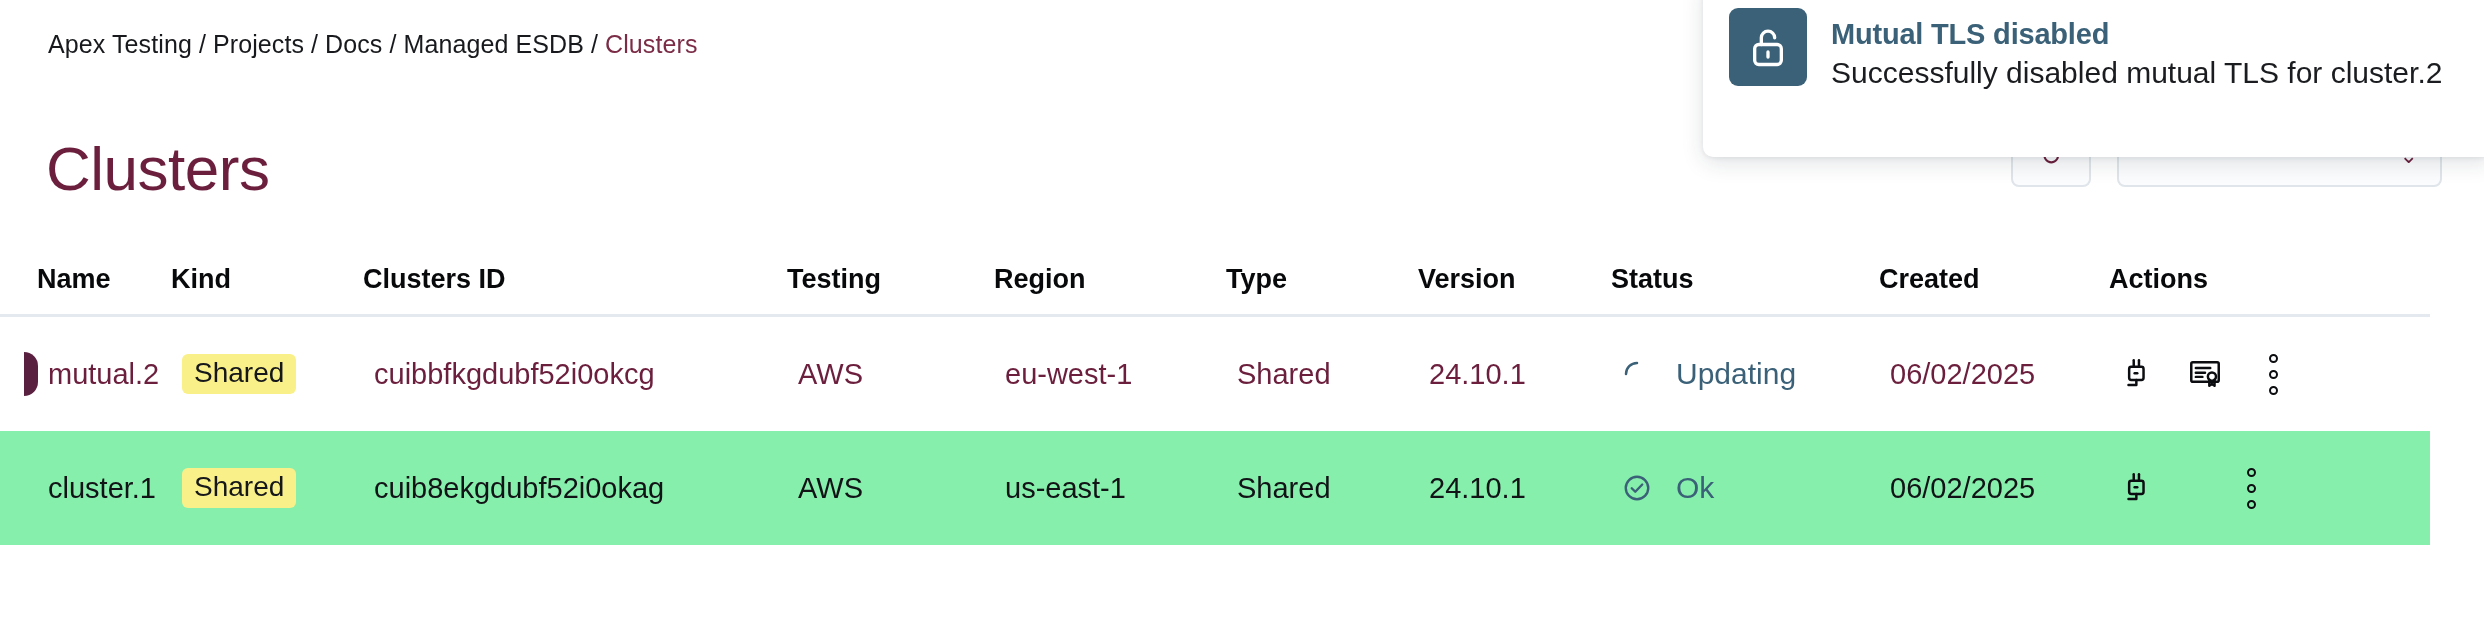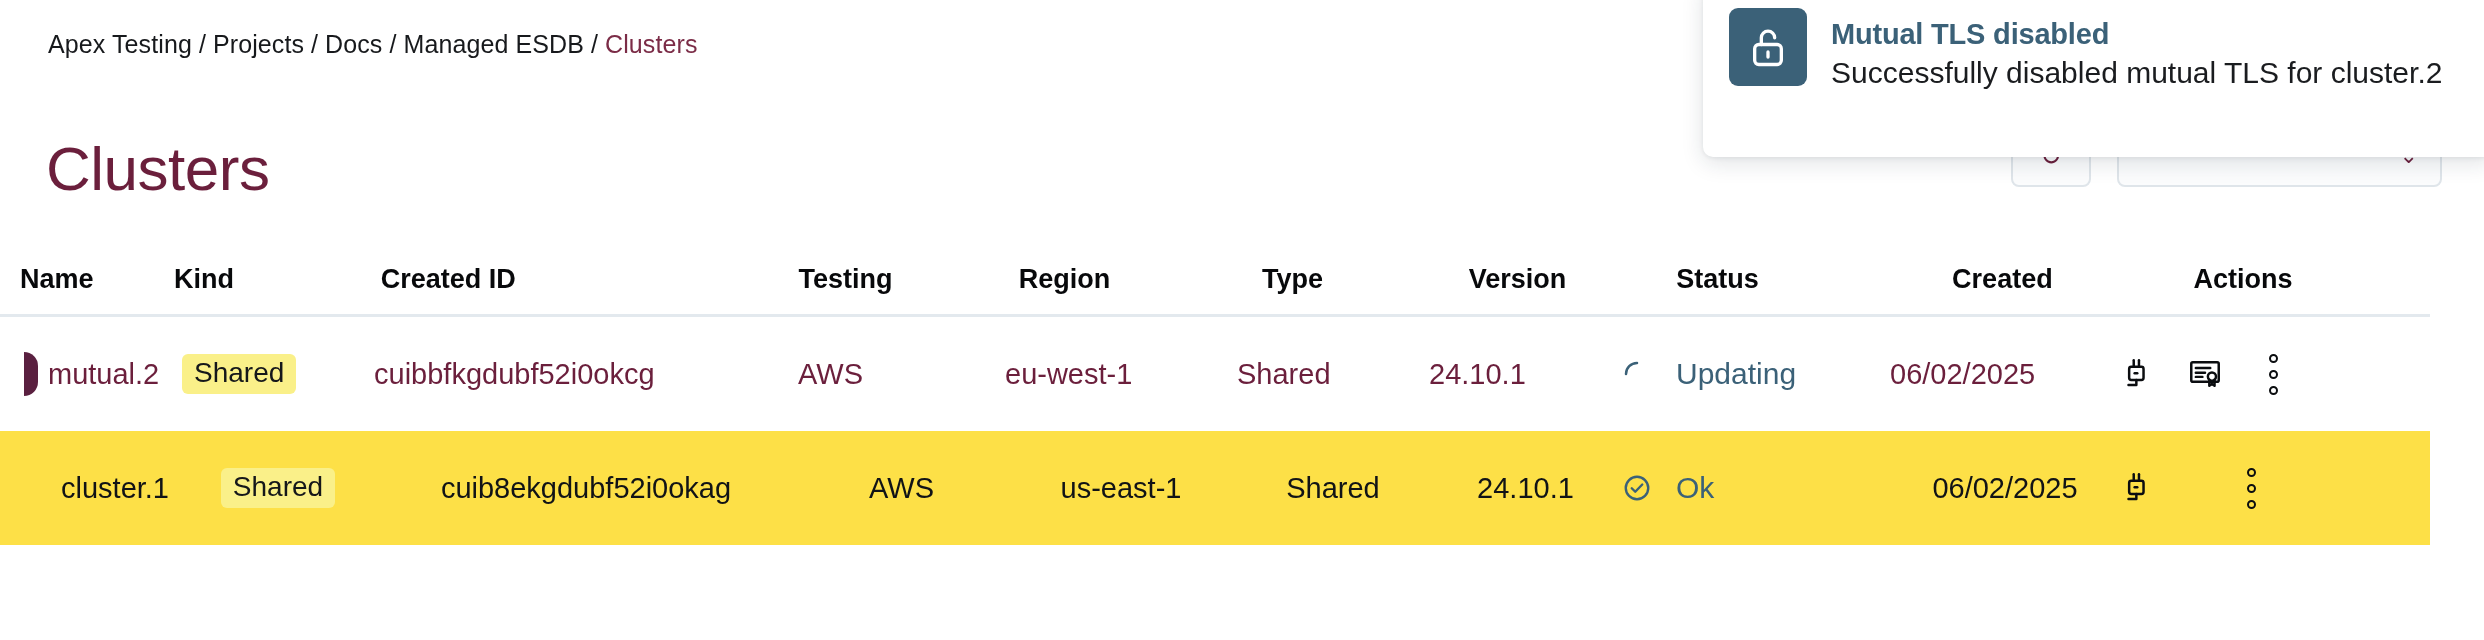--- a/index.html
+++ b/index.html
@@ -63,28 +63,27 @@
   }
   .toast-msg {
     font-size: 30px; color: #1a1c1f; line-height: 1.28; margin-top: 4px;
     max-width: 660px;
   }
 
   
   .table { position: absolute; left: 0; top: 245px; width: 2484px; }
   .thead {
     display: flex; align-items: center; height: 72px;
-    padding-left: 20px; border-bottom: 3px solid #e3e9ee;
+    padding-left: 37px; border-bottom: 3px solid #e3e9ee;
     margin-right: 54px;
-    gap: 32px;
   }
   .th { font-size: 27px; font-weight: 700; color: #08090b; white-space: nowrap; }
 
   .row { display: flex; align-items: center; height: 114px; padding-left: 48px; position: relative; }
-  .row.alt { background: #fde047; margin-right: 54px; text-align: center; }
+  .row.alt { background: #86efac; margin-right: 54px; }
   .td { font-size: 29px; color: #111316; white-space: nowrap; }
   .row.highlight .td,
   .row.highlight .td-link { color: #6b1f3c; }
 
   .row-marker {
     position: absolute; left: 24px; top: 50%; transform: translateY(-50%);
     width: 14px; height: 44px; background: #5a2040;
     border-top-right-radius: 44px; border-bottom-right-radius: 44px;
   }
 
@@ -150,21 +149,21 @@
       <div class="toast-title">Mutual TLS disabled</div>
       <div class="toast-msg">Successfully disabled mutual TLS for cluster.2</div>
     </div>
   </div>
 
   <div class="table">
 
     <div class="thead">
       <div class="th c-name">Name</div>
       <div class="th c-kind">Kind</div>
-      <div class="th c-id">Created ID</div>
+      <div class="th c-id">Clusters ID</div>
       <div class="th c-prov">Testing</div>
       <div class="th c-region">Region</div>
       <div class="th c-type">Type</div>
       <div class="th c-version">Version</div>
       <div class="th c-status">Status</div>
       <div class="th c-created">Created</div>
       <div class="th c-actions">Actions</div>
     </div>
 
     <div class="row highlight">

